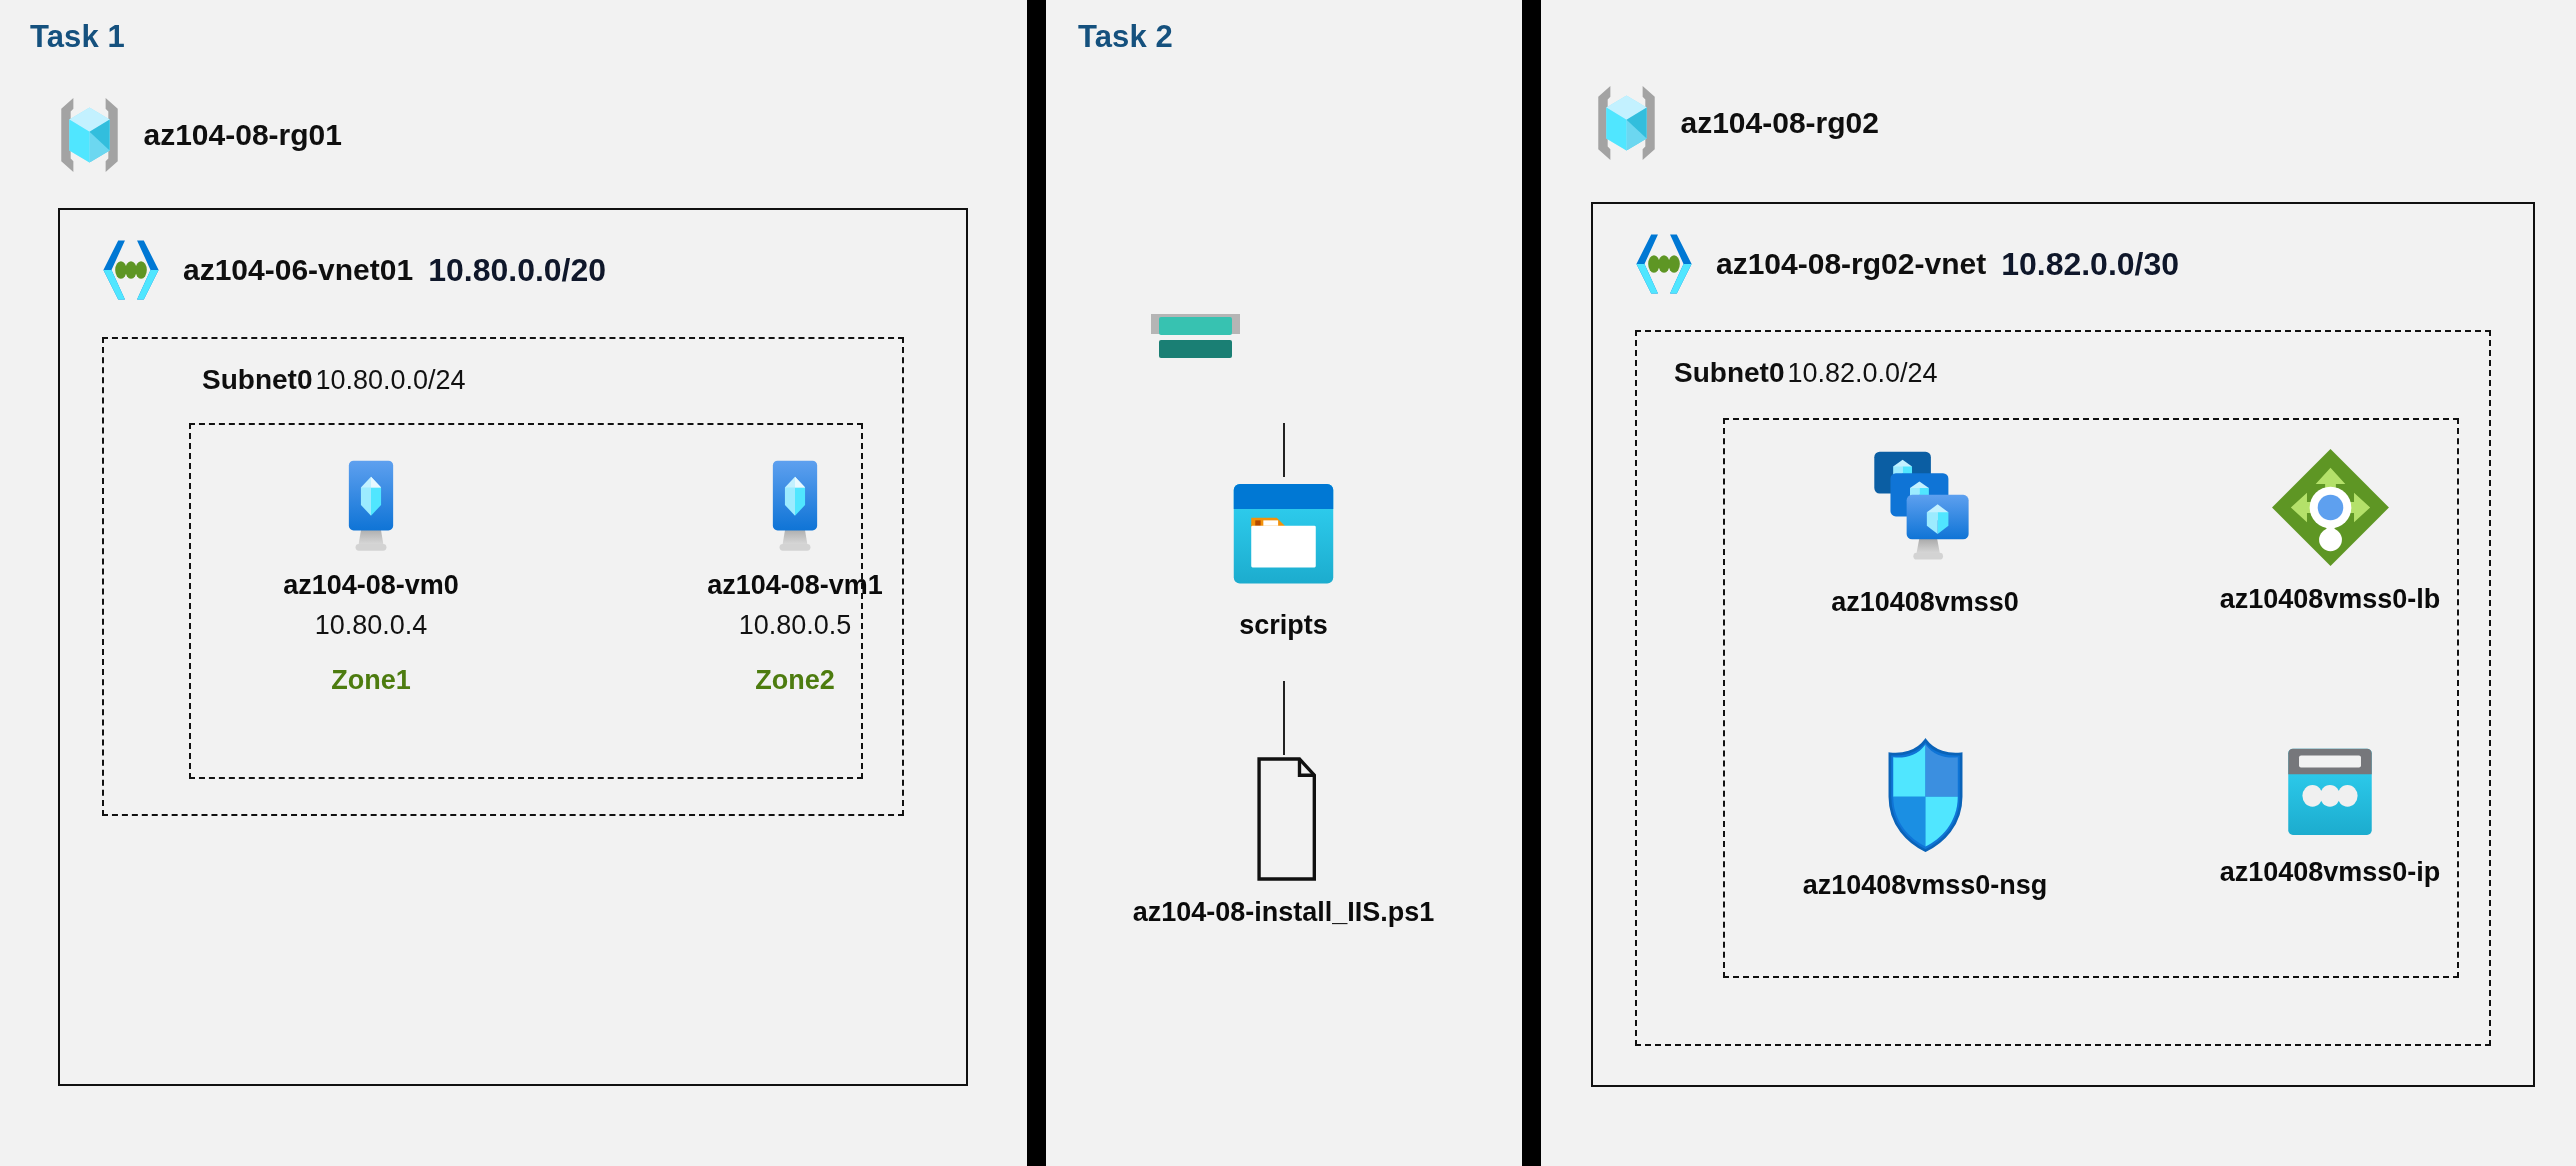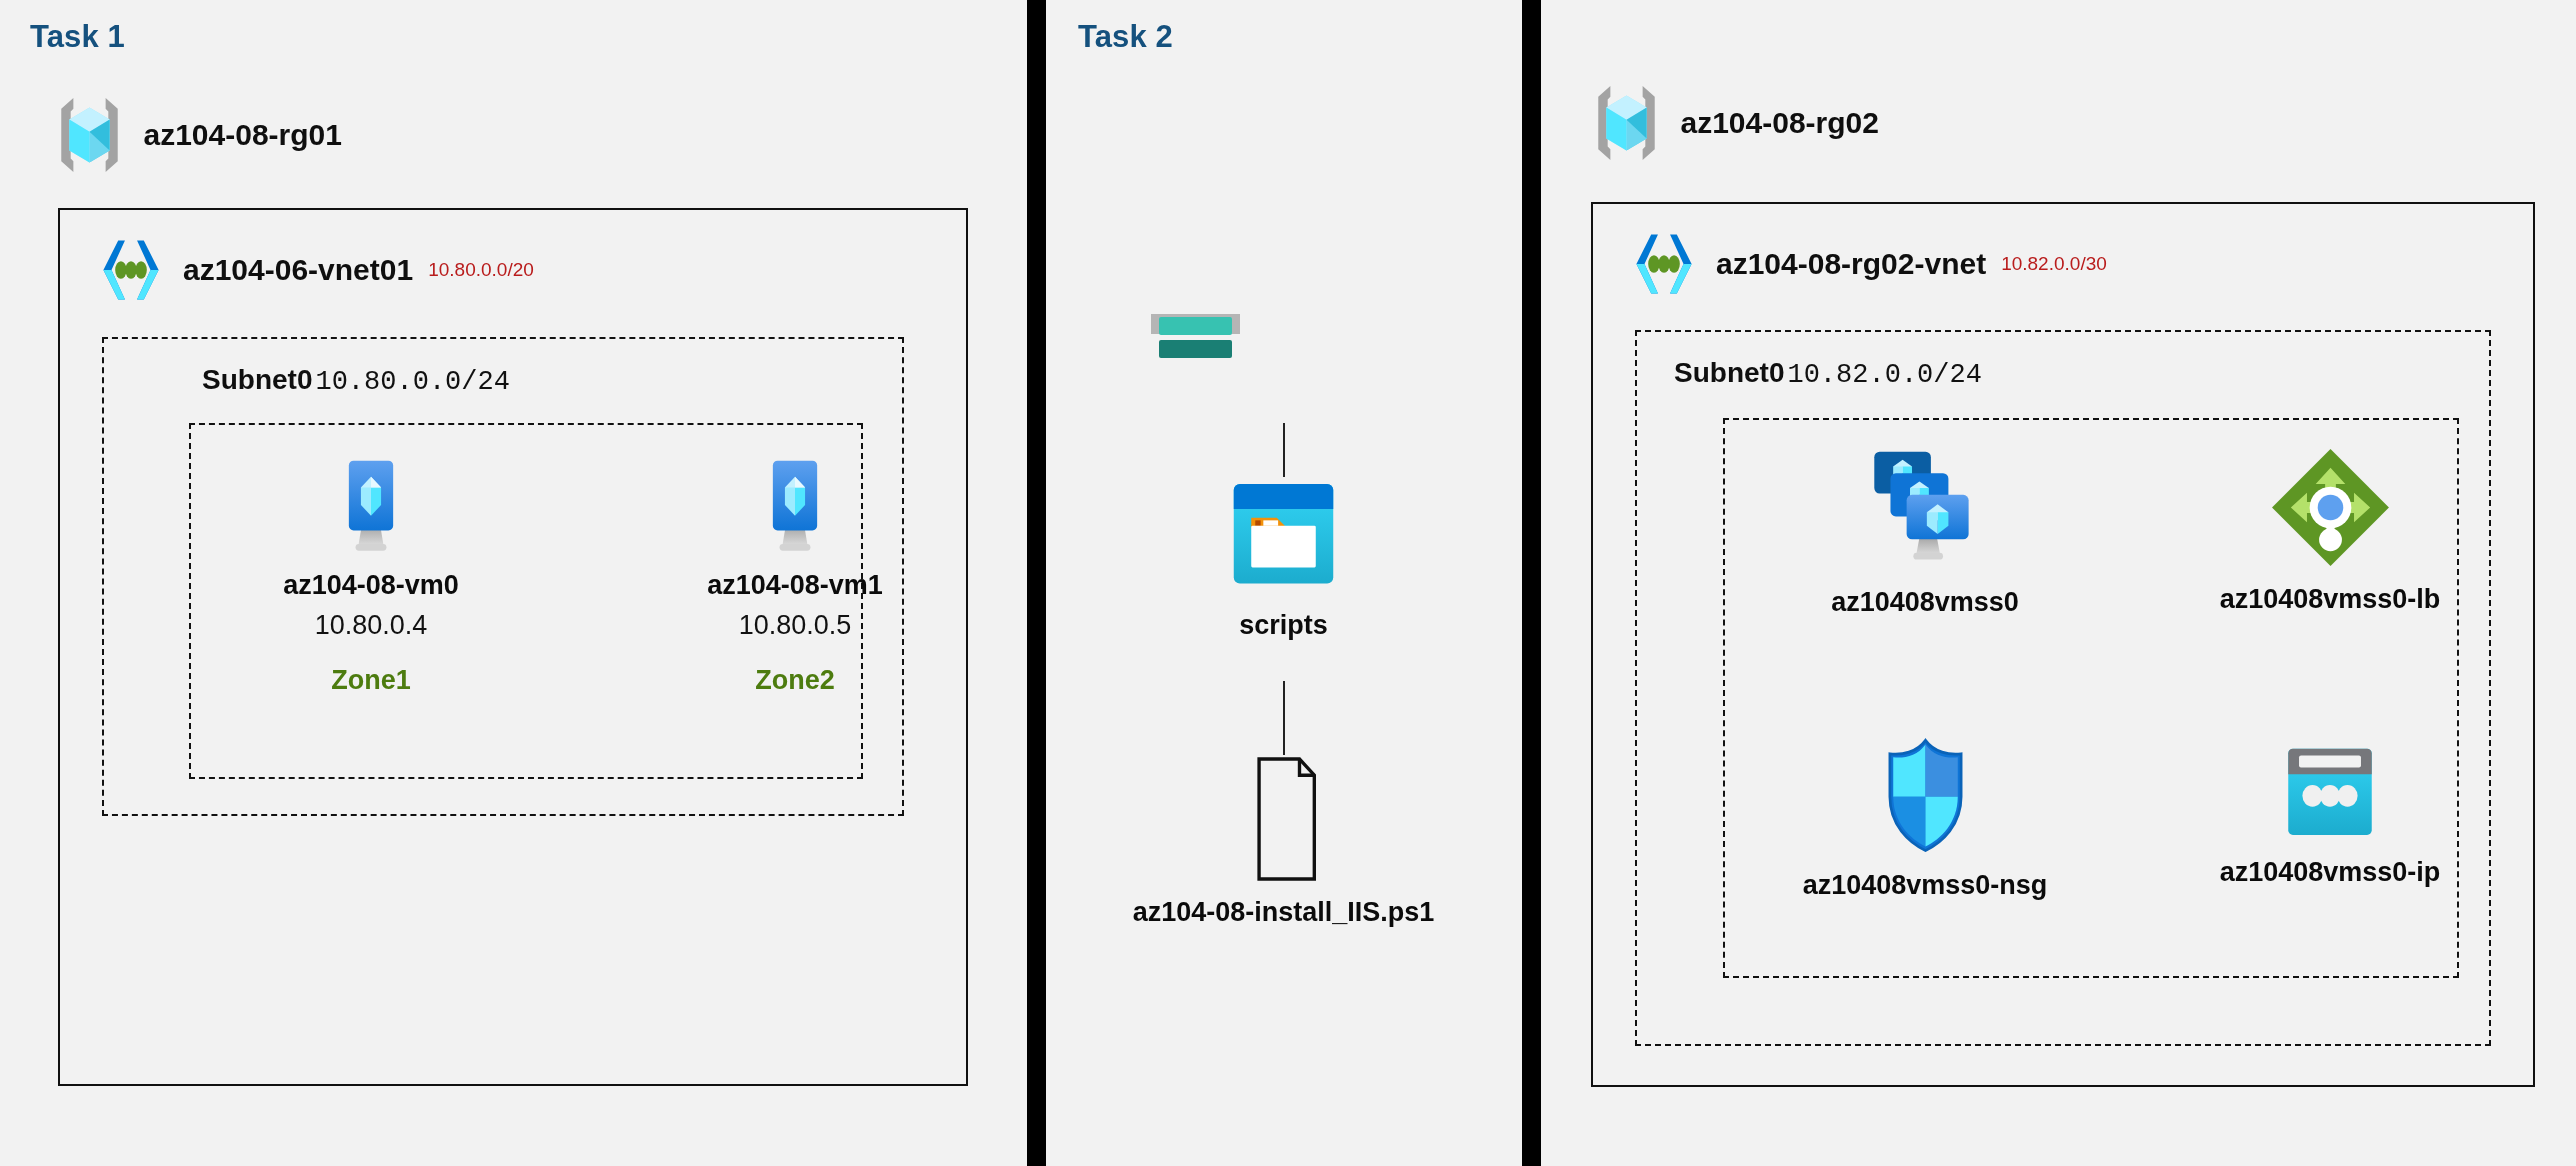--- a/index.html
+++ b/index.html
@@ -33,25 +33,25 @@
   .rg-row{position:absolute;display:flex;align-items:center;gap:17.5px;}
   .rg-name{font-size:30px;font-weight:bold;color:#0f0f0f;white-space:nowrap;}
 
   
   .solid-box{position:absolute;border:2.7px solid #111;background:#f2f2f2;box-sizing:border-box;}
   
   .dash-box{position:absolute;border:2.7px dashed #111;background:transparent;box-sizing:border-box;}
 
   .vnet-row{position:absolute;display:flex;align-items:center;gap:15px;white-space:nowrap;}
   .vnet-name{font-size:30px;font-weight:bold;color:#0f0f0f;}
-  .vnet-cidr{font-size:19px;font-weight:normal;color:#b91c1c;}
+  .vnet-cidr{font-size:32px;font-weight:bold;color:#0f172a;}
 
   .subnet-row{position:absolute;white-space:nowrap;}
   .subnet-name{font-size:28px;font-weight:bold;color:#0f0f0f;}
-  .subnet-cidr{font-size:27px;font-weight:normal;color:#111;font-family:Liberation Mono, monospace;}
+  .subnet-cidr{font-size:27px;font-weight:normal;color:#111;}
 
   
   .node{position:absolute;display:flex;flex-direction:column;align-items:center;}
   .node-label{font-size:27px;font-weight:bold;color:#0b0b0b;white-space:nowrap;margin-top:13.5px;text-align:center;}
   .node-sub{font-size:27px;font-weight:normal;color:#111;white-space:nowrap;margin-top:9.4px;text-align:center;}
   .node-zone{font-size:27px;font-weight:bold;color:#4d7c0f;white-space:nowrap;margin-top:24px;text-align:center;}
 
   .connector{position:absolute;width:2px;background:#222;}
 
   svg{display:block;overflow:visible;}

